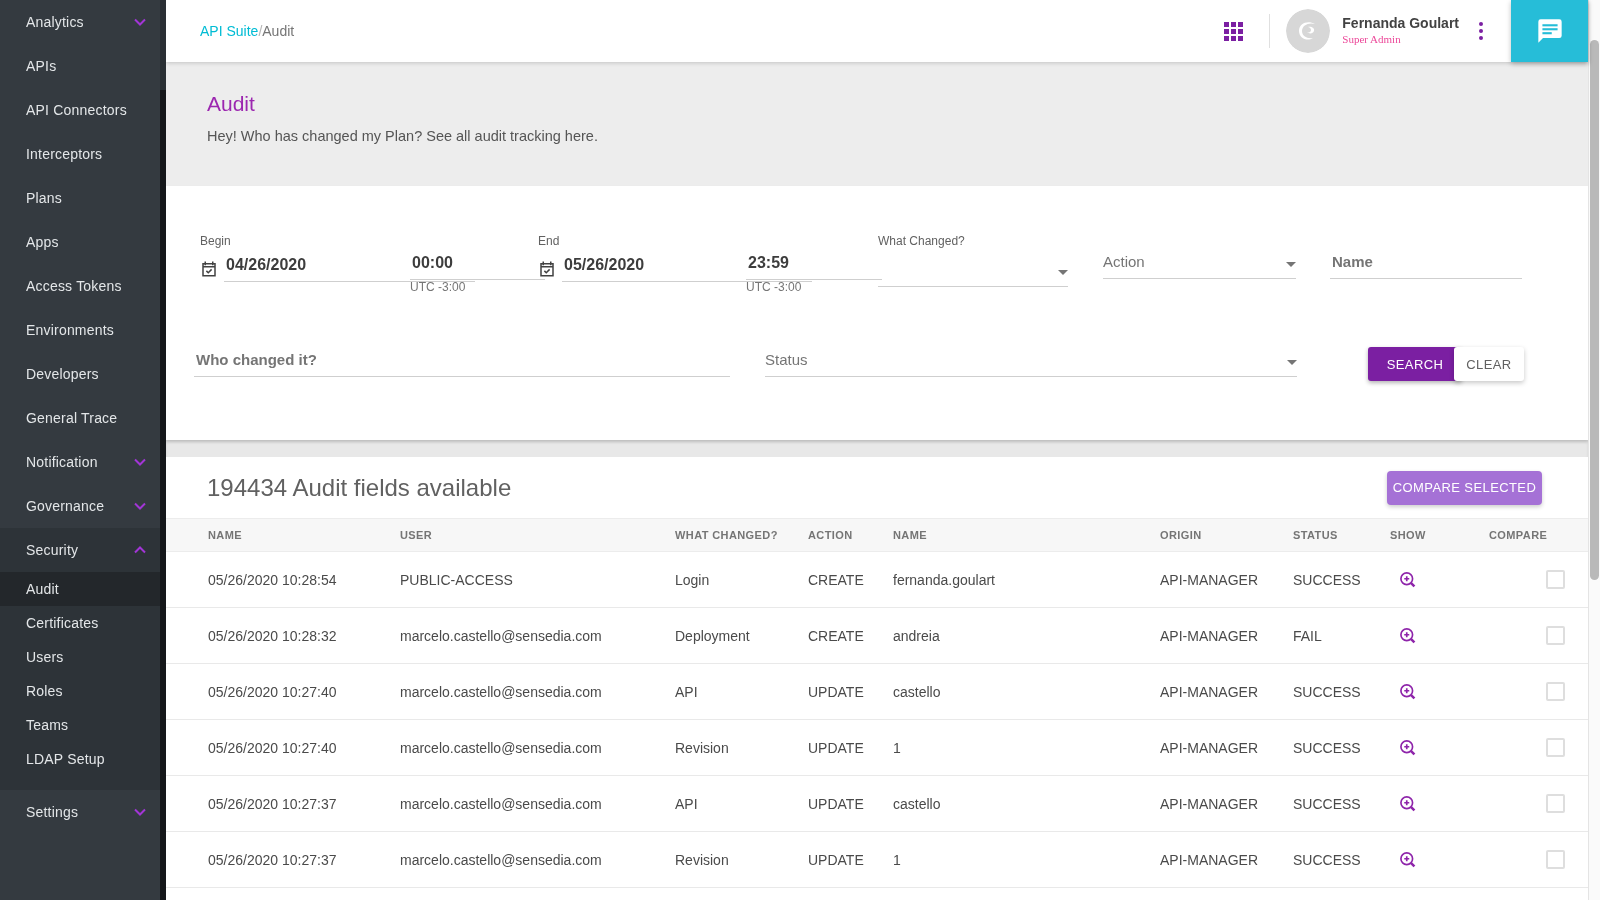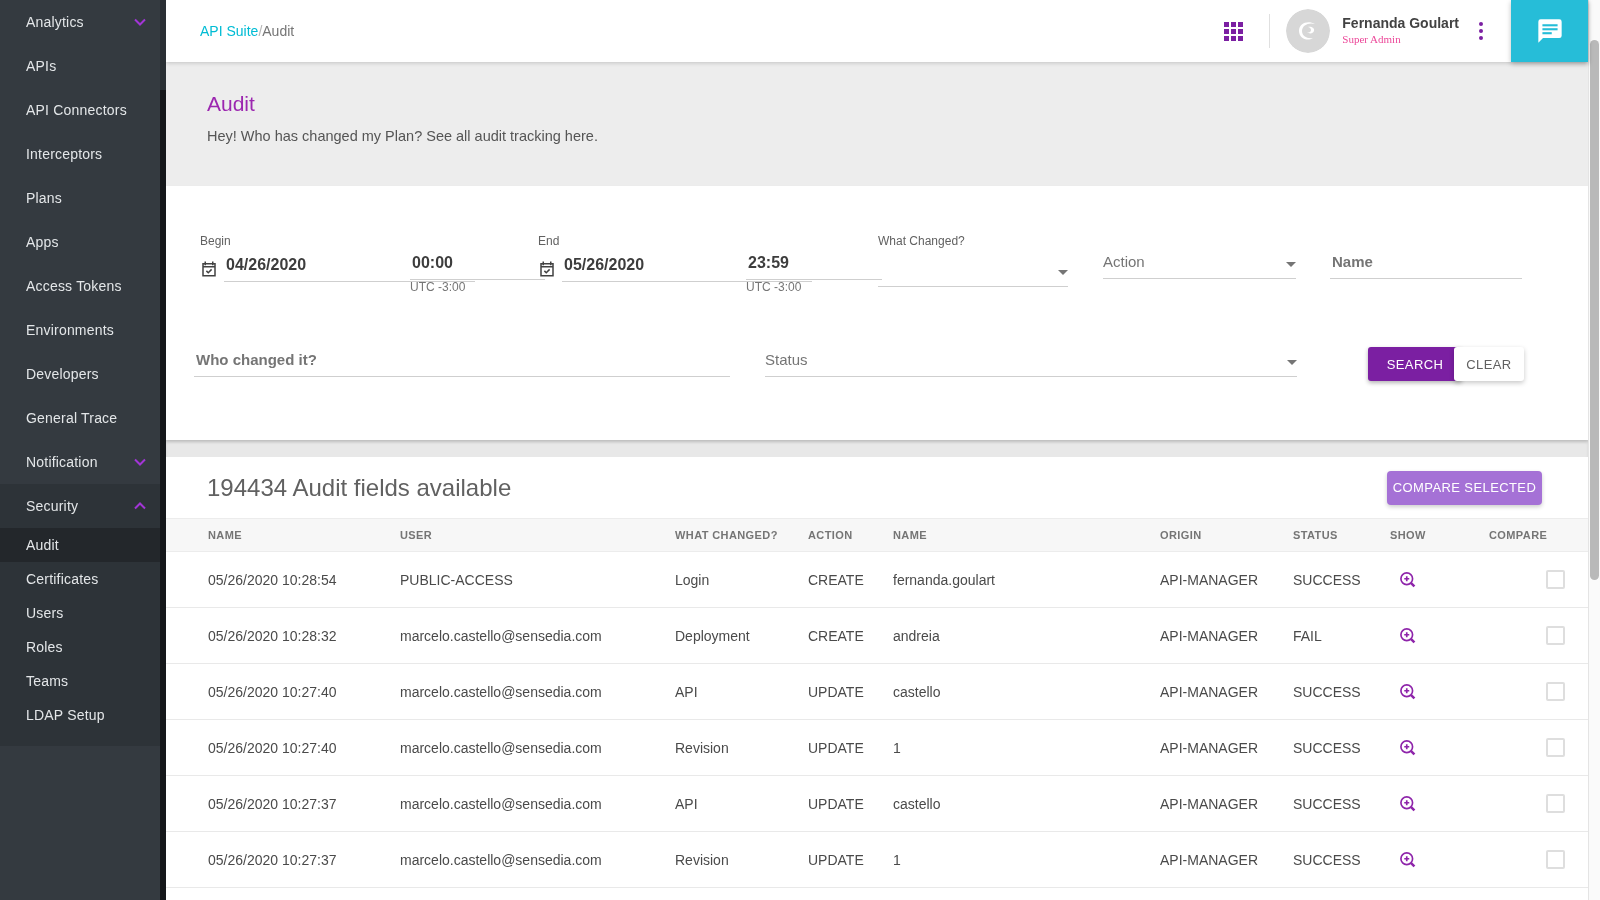--- a/index.html
+++ b/index.html
@@ -119,20 +119,26 @@
         </div>
       <div class="nav-item">
           <span class="nav-label">General Trace</span>
         </div>
       <div class="nav-item">
         <span class="nav-label">Notification</span>
         <svg class="chev" width="12" height="8" viewBox="0 0 12 8">
             <path d="M1 1.5l5 5 5-5" stroke="#a235d6" stroke-width="2" fill="none"></path>
           </svg>
       </div>
+      <div class="nav-item">
+        <span class="nav-label">Governance</span>
+        <svg class="chev" width="12" height="8" viewBox="0 0 12 8">
+            <path d="M1 1.5l5 5 5-5" stroke="#a235d6" stroke-width="2" fill="none"></path>
+          </svg>
+      </div>
 
       <div class="security-section">
         <div class="nav-item">
           <span class="nav-label">Security</span>
           <svg class="chev" width="12" height="8" viewBox="0 0 12 8">
               <path d="M1 6.5l5-5 5 5" stroke="#a235d6" stroke-width="2" fill="none"></path>
             </svg>
         </div>
         <div class="nav-sub">
           <div class="nav-item active">
@@ -149,20 +155,26 @@
             </div>
           <div class="nav-item">
               <span class="nav-label">Teams</span>
             </div>
           <div class="nav-item">
               <span class="nav-label">LDAP Setup</span>
             </div>
         </div>
       </div>
 
+      <div class="nav-item">
+        <span class="nav-label">Settings</span>
+        <svg class="chev" width="12" height="8" viewBox="0 0 12 8">
+            <path d="M1 1.5l5 5 5-5" stroke="#a235d6" stroke-width="2" fill="none"></path>
+          </svg>
+      </div>
     </nav>
     <div class="side-scrollbar">
         <div class="side-thumb"></div>
       </div>
   </aside>
 
   <div class="main">
 
     <header>
       <div class="breadcrumb">

